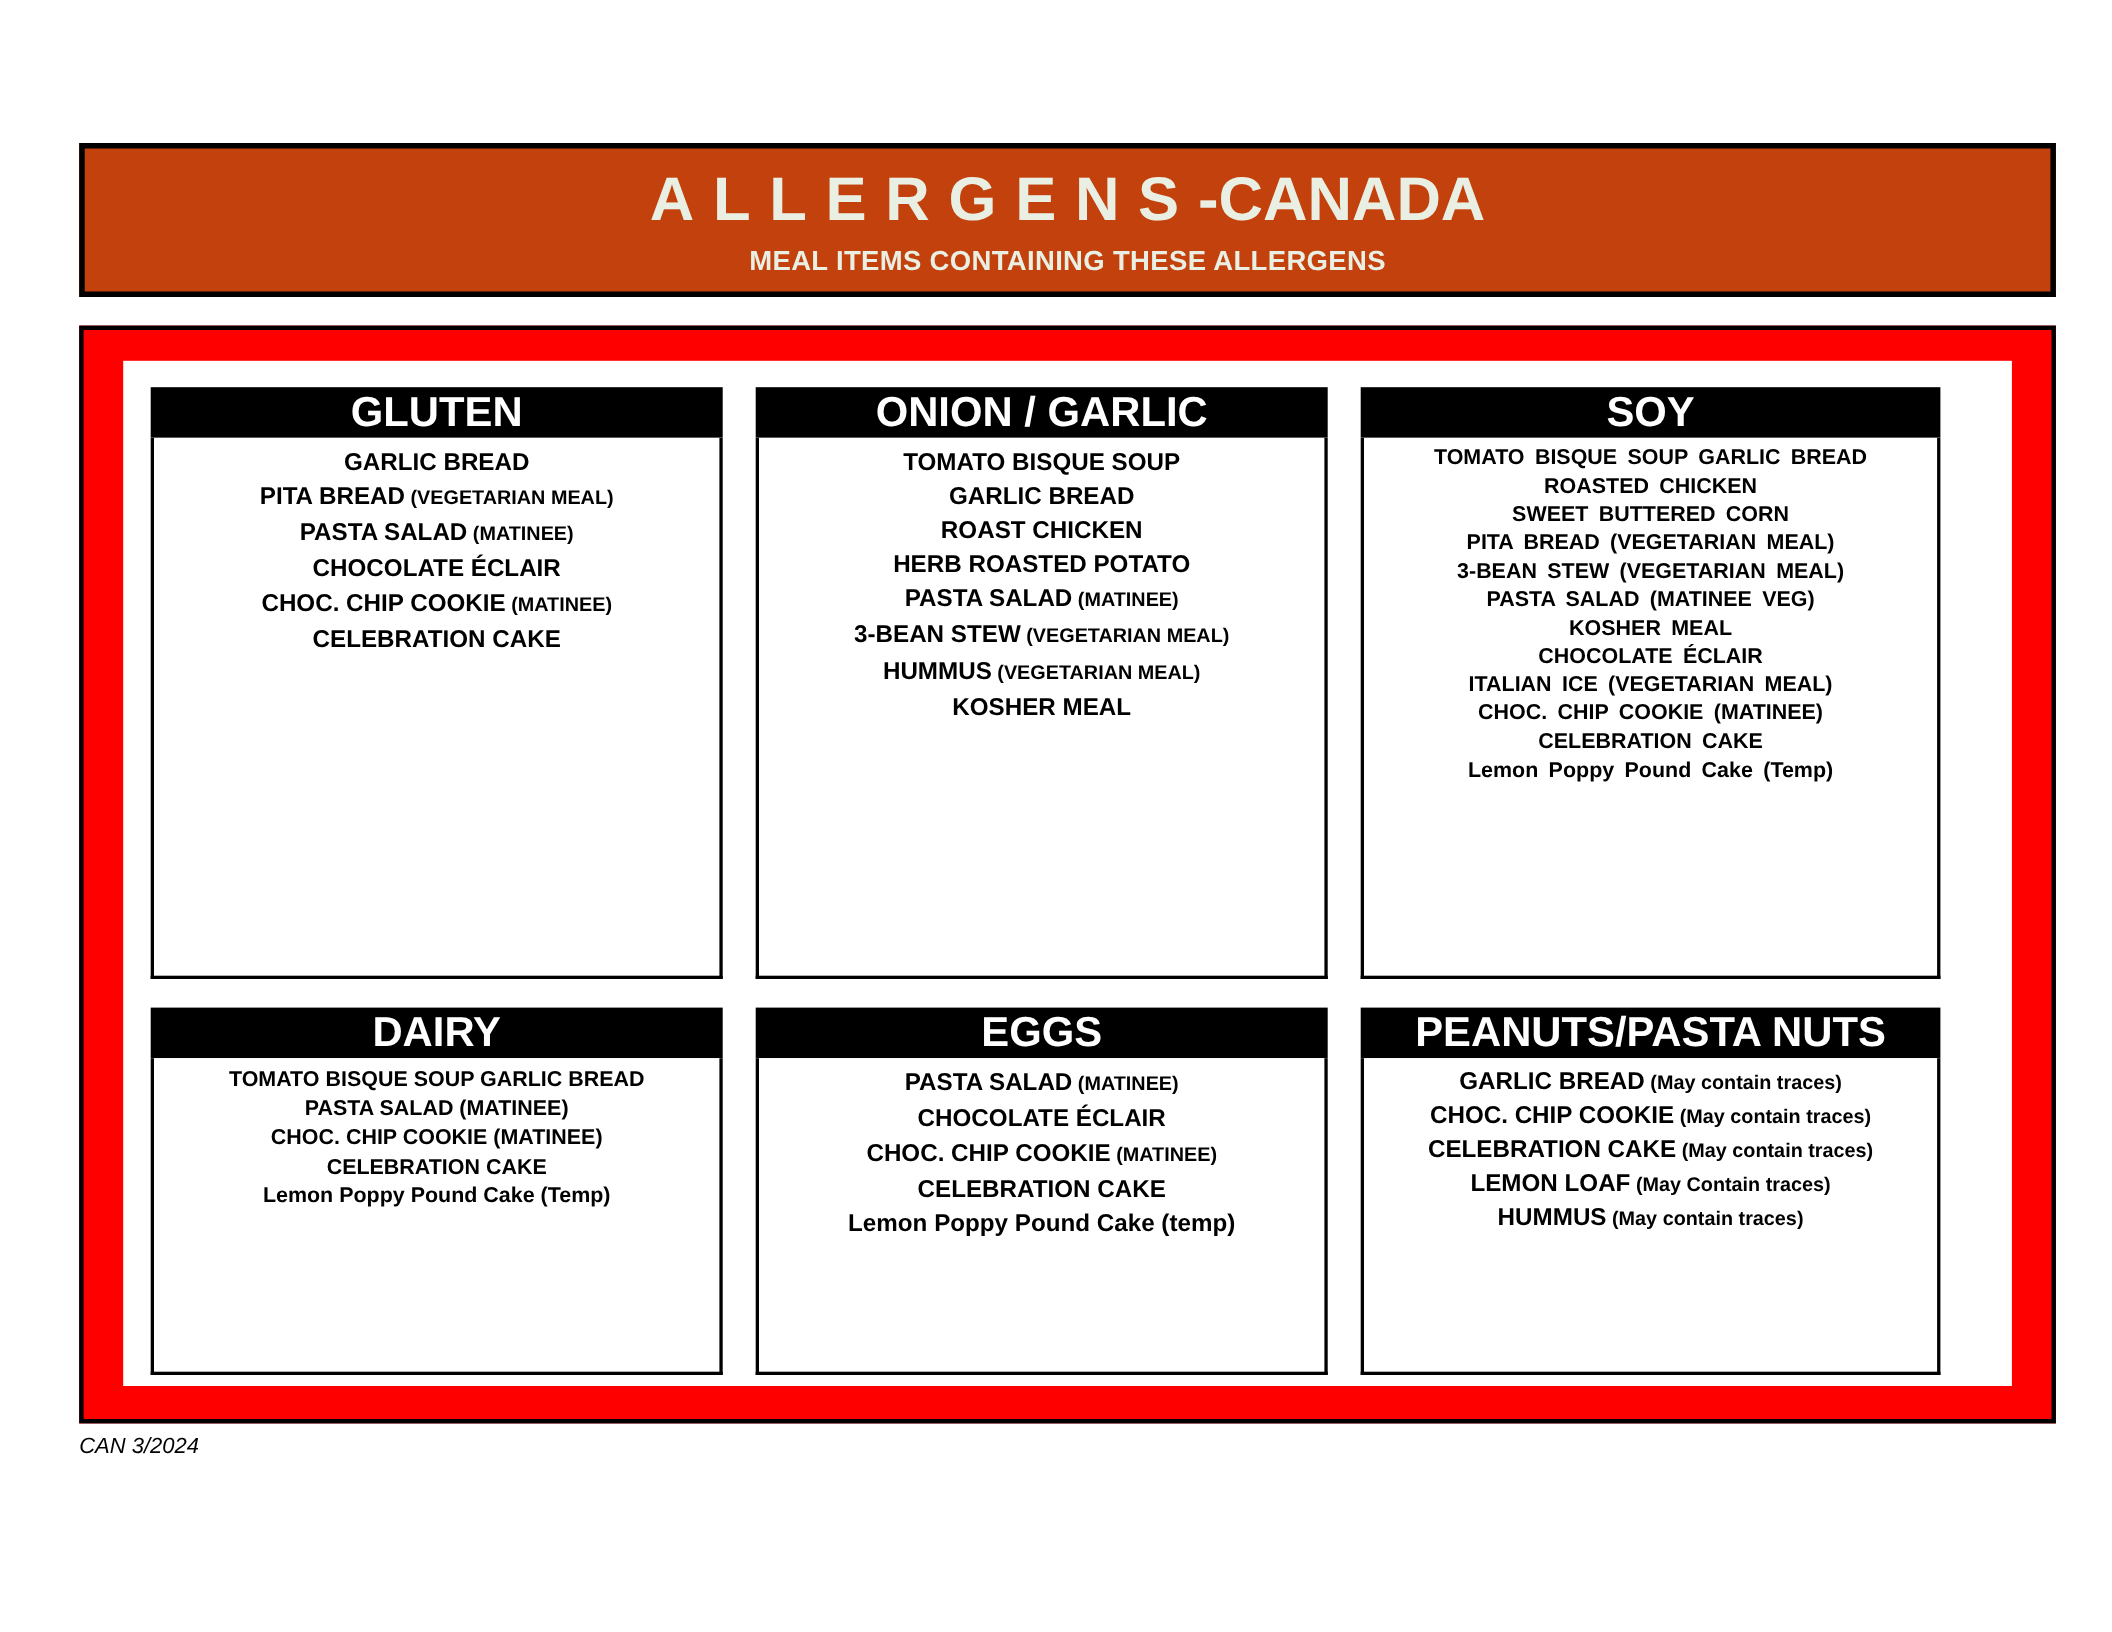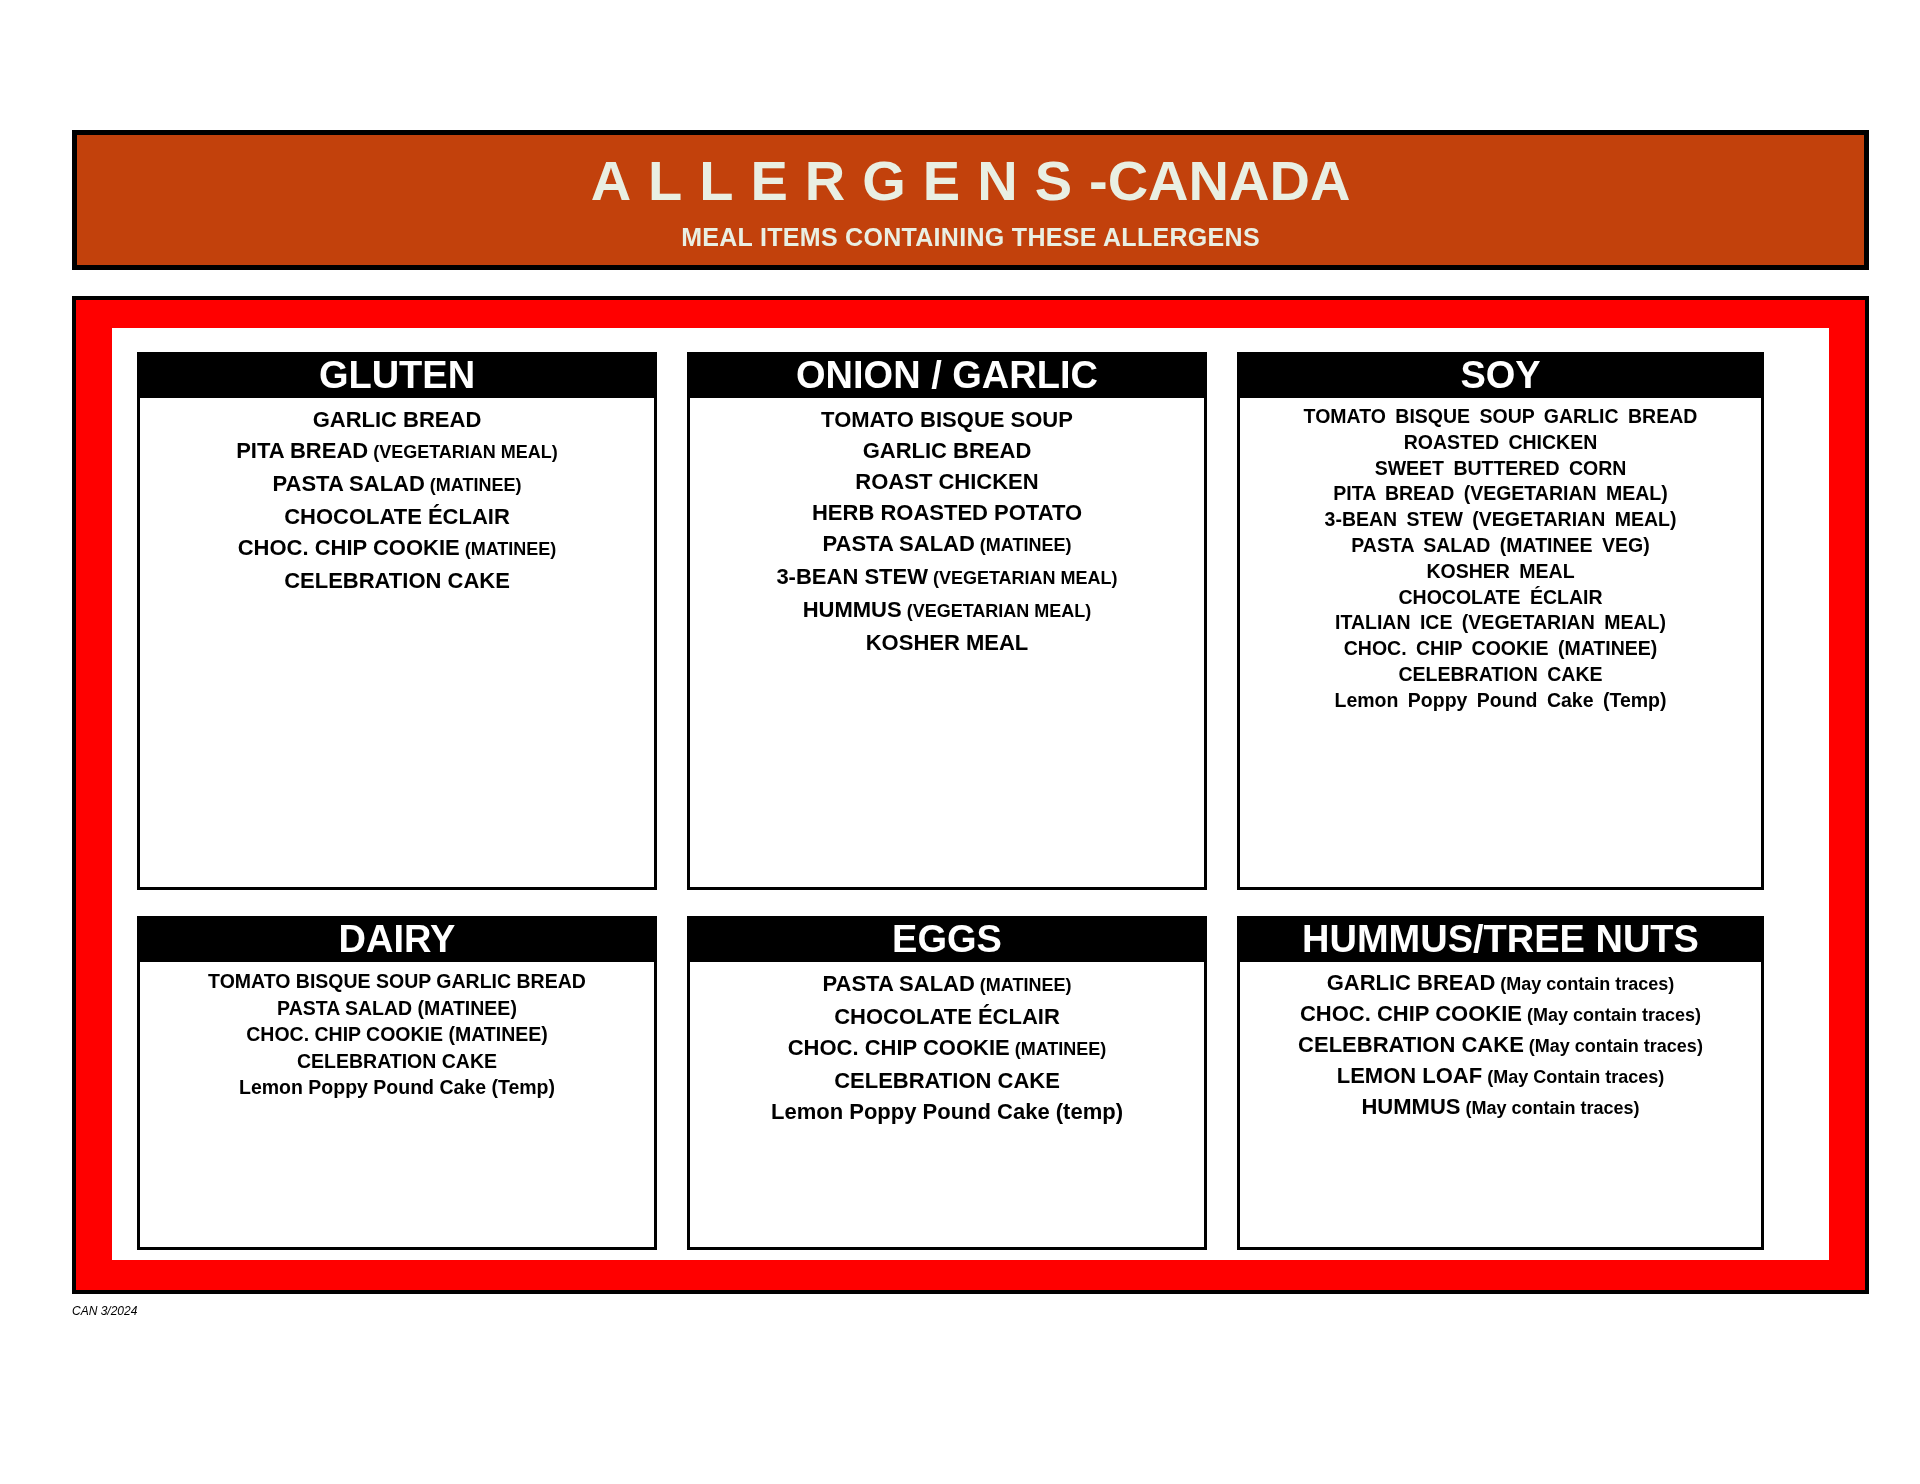--- a/index.html
+++ b/index.html
@@ -158,21 +158,21 @@
   #panel-dairy   { left: 25px;   top: 588px; width: 520px; }
   #panel-eggs    { left: 575px;  top: 588px; width: 520px; }
   #panel-peanuts { left: 1125px; top: 588px; width: 527px; }
   .row2 .panel-body { height: 288px; }
 
   
   .footer-note {
     position: absolute;
     left: 72px;
     top: 1304px;
-    font-size: 12px;
+    font-size: 20px;
     font-style: italic;
     color: #000000;
     font-family: "Liberation Sans", sans-serif;
   }
 </style>
 </head>
 <body>
 
 <div class="poster">
 
@@ -247,21 +247,21 @@
           <div class="panel-body">
               <div class="item"><span>PASTA SALAD</span><span class="qual"> (MATINEE)</span></div>
               <div class="item"><span>CHOCOLATE ÉCLAIR</span></div>
               <div class="item"><span>CHOC. CHIP COOKIE</span><span class="qual"> (MATINEE)</span></div>
               <div class="item"><span>CELEBRATION CAKE</span></div>
               <div class="item"><span>Lemon Poppy Pound Cake (temp)</span></div>
             </div>
         </div>
 
         <div class="panel row2 panel-peanuts" id="panel-peanuts">
-          <div class="panel-head">HUMMUS/TREE NUTS</div>
+          <div class="panel-head">PEANUTS/PASTA NUTS</div>
           <div class="panel-body">
               <div class="item"><span>GARLIC BREAD</span><span class="qual"> (May contain traces)</span></div>
               <div class="item"><span>CHOC. CHIP COOKIE</span><span class="qual"> (May contain traces)</span></div>
               <div class="item"><span>CELEBRATION CAKE</span><span class="qual"> (May contain traces)</span></div>
               <div class="item"><span>LEMON LOAF</span><span class="qual"> (May Contain traces)</span></div>
               <div class="item"><span>HUMMUS</span><span class="qual"> (May contain traces)</span></div>
             </div>
         </div>
 
       </div>

